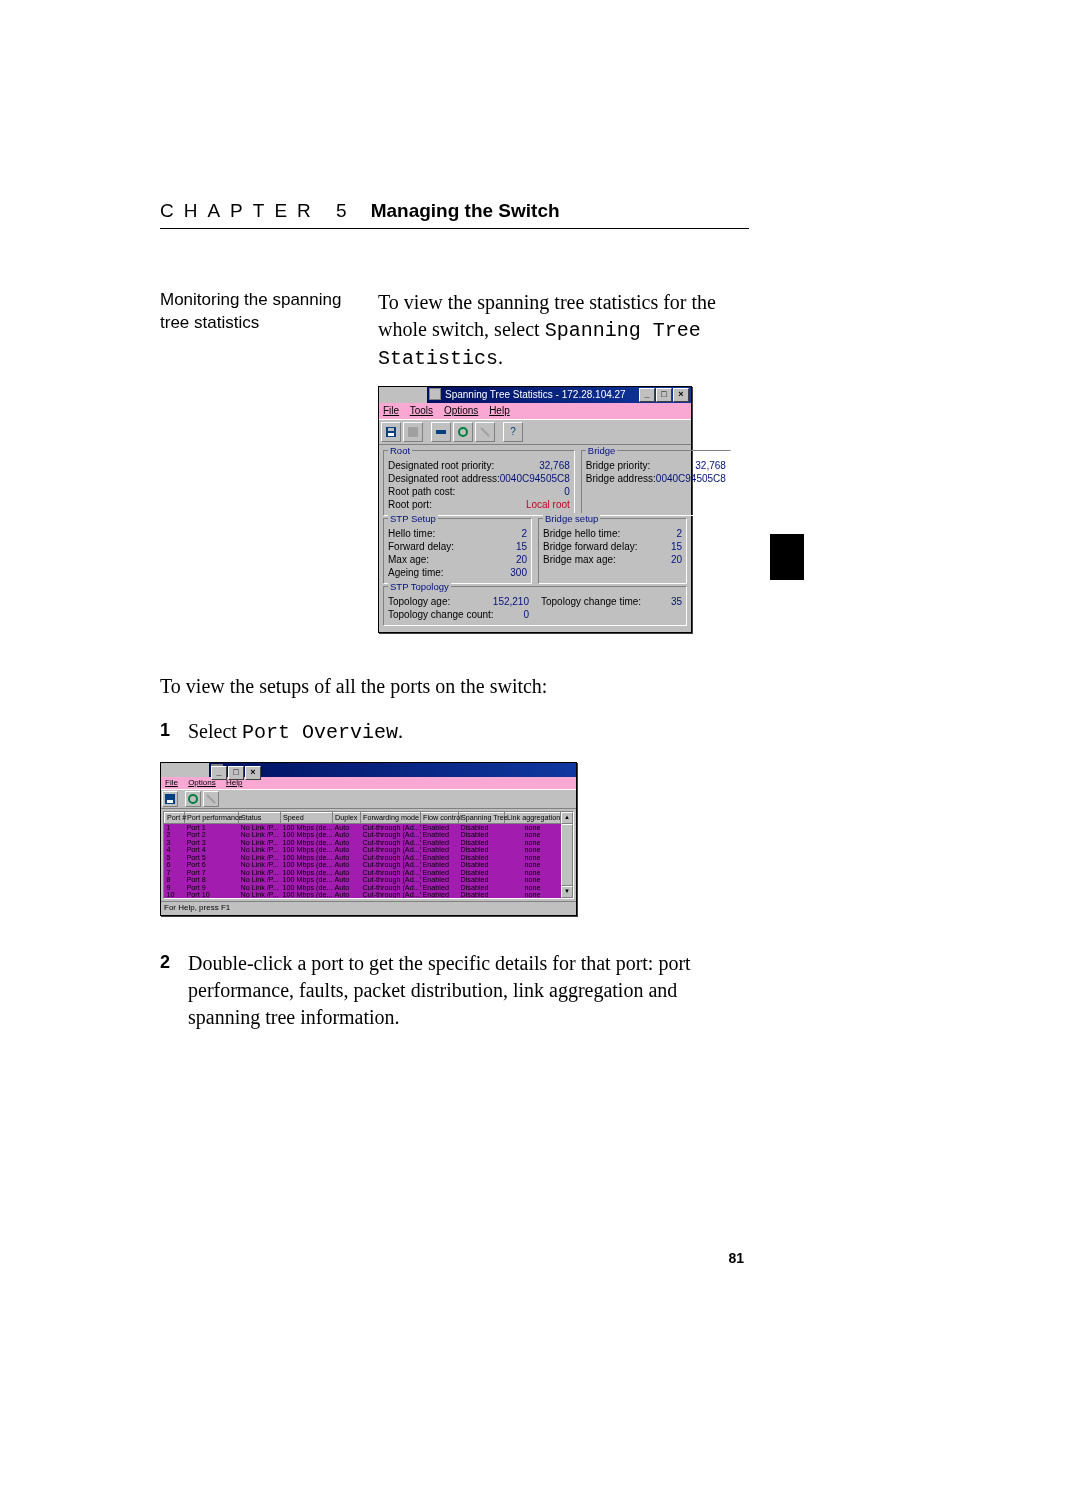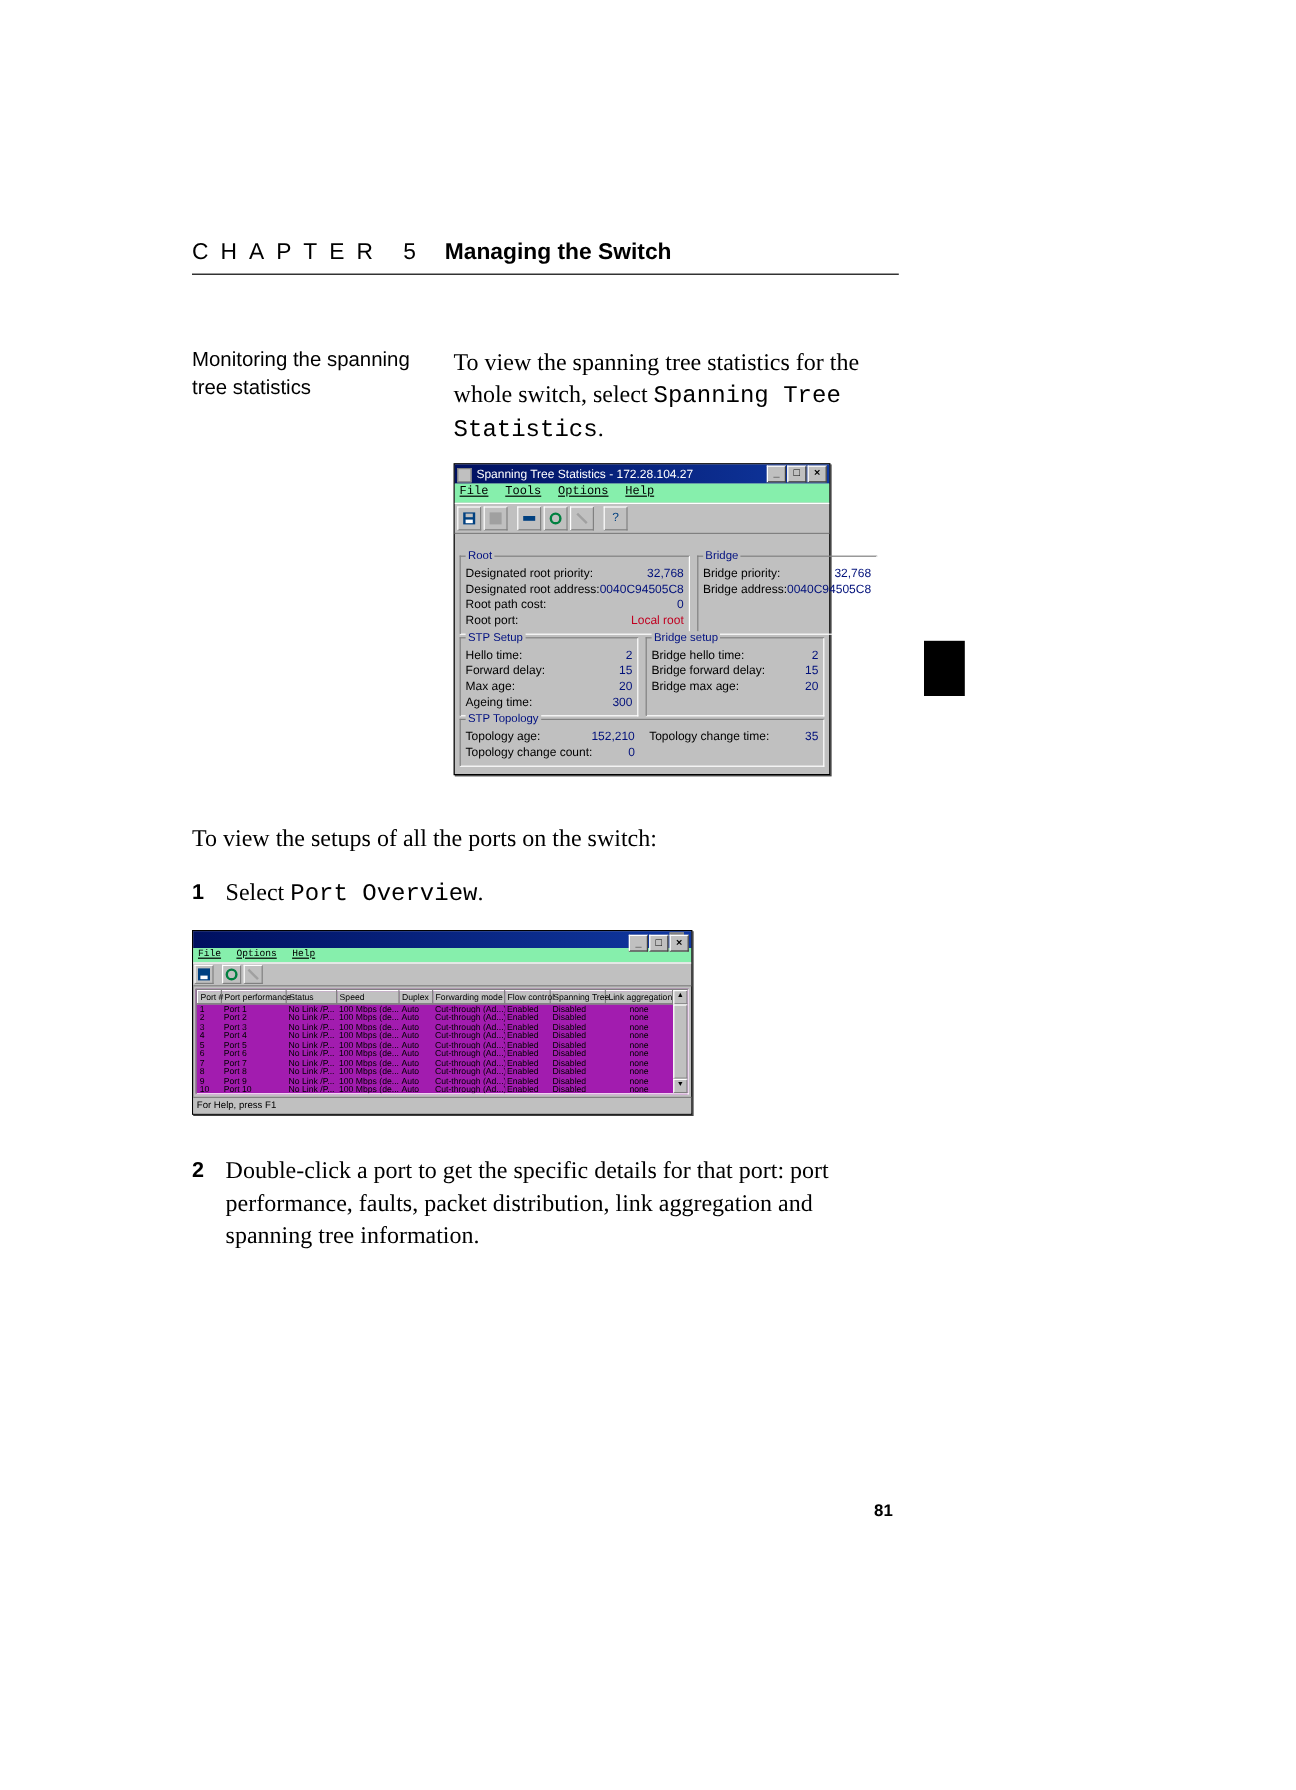--- a/index.html
+++ b/index.html
@@ -82,23 +82,24 @@
     background: #c0c0c0;
     border: 1px solid #000;
     box-shadow: 1px 1px 0 #404040;
     font-family: "MS Sans Serif", Arial, sans-serif;
     font-size: 10px;
   }
   .titlebar {
     background: linear-gradient(to right, #001060, #1038a0);
     color: #fff;
     display: flex;
-    align-items: flex-end;
+    align-items: flex-start;
     padding: 1px 2px;
     height: 14px;
+    margin-left: 48px;
   }
   .titlebar .t-icon {
     width: 12px; height: 12px;
     background: #c0c0c0;
     margin-right: 4px;
     border: 1px solid #808080;
     box-sizing: border-box;
   }
   .titlebar .t-title {
     flex: 1;
@@ -116,24 +117,23 @@
     border-left: 1px solid #fff;
     border-right: 1px solid #404040;
     border-bottom: 1px solid #404040;
     color: #000;
     text-align: center;
     line-height: 10px;
     font-weight: 700;
     font-size: 9px;
   }
   .menubar {
-    background: #86efac;
+    background: #f9a8d4;
     padding: 1px 4px;
     color: #000;
-    font-family: Liberation Mono, monospace;
   }
   .menubar span { margin-right: 8px; }
   .menubar u { text-decoration: underline; }
   .toolbar {
     background: #c0c0c0;
     padding: 2px;
     border-top: 1px solid #fff;
     border-bottom: 1px solid #808080;
     display: flex;
     gap: 2px;
@@ -152,21 +152,21 @@
     font-size: 10px;
     color: #004080;
   }
   .tbtn svg { width: 12px; height: 12px; }
   .tbtn.dis { color: #808080; }
 
   .win1 {
     width: 312px;
   }
   .win1-body {
-    padding: 16px 4px 6px 4px;
+    padding: 3px 4px 6px 4px;
   }
   .grouprow {
     display: flex;
     gap: 6px;
     margin-top: 2px;
   }
   .group {
     flex: 1;
     border: 1px solid #fff;
     border-top-color: #808080;

